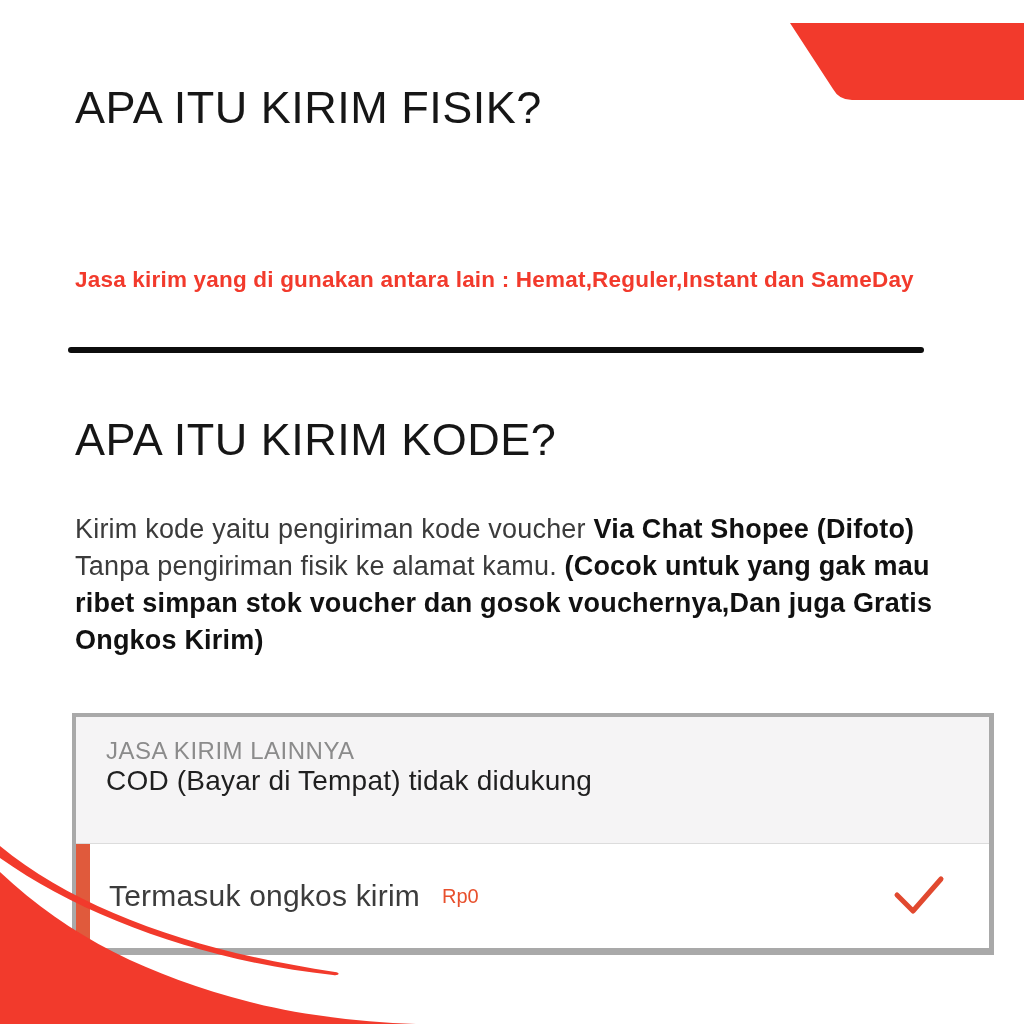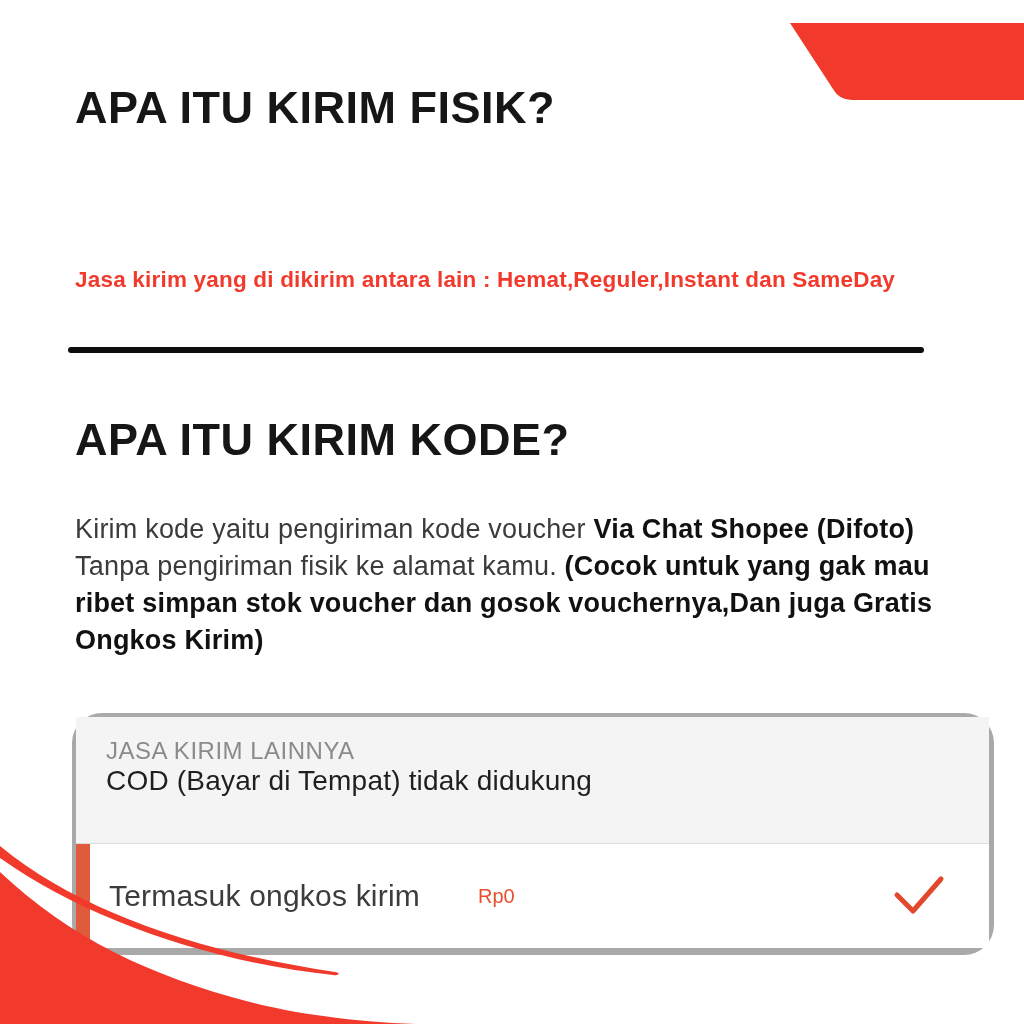--- a/index.html
+++ b/index.html
@@ -12,21 +12,21 @@
   }
   .stage { position:absolute; inset:0; width:1024px; height:1024px; }
 
   
   .corner-tr { position:absolute; top:0; left:780px; width:244px; height:105px; }
   .wave-bl  { position:absolute; left:0; top:840px; width:420px; height:184px; }
 
   
   .heading {
     position:absolute; left:75px;
-    font-size:45px; font-weight:700; color:#161616;
+    font-size:45px; font-weight:400; color:#161616;
     letter-spacing:0.5px;
   }
   .h1 { top:82px; }
   .h2 { top:414px; }
 
   
   .para {
     position:absolute; left:75px; width:868px;
     font-size:27px; line-height:37px; color:#3b3b3b;
     font-weight:400; letter-spacing:0.2px;
@@ -51,41 +51,39 @@
     width:856px; height:6px; background:#0d0d0d; border-radius:3px;
   }
 
   
   .card {
     position:absolute; left:72px; top:713px;
     width:922px; height:242px;
     background:#7f1d1d;
     border-style:solid; border-color:#a9a9a9;
     border-width:4px 5px 7px 4px;
-    border-radius:30px;
   }
   .card-header {
     background:#f5f4f5;
     height:126px;
     padding:20px 0 0 30px;
   }
   .card-header-label {
     font-size:24px; color:#8b8b8b; letter-spacing:0.5px; font-weight:400;
   }
   .card-header-sub {
     margin-top:0;
     font-size:28px; color:#1f1f1f; font-weight:400; letter-spacing:0.2px;
   }
   .card-sep { height:1px; background:#dcdcdc; }
   .card-option {
     position:relative;
     height:104px;
     display:flex; align-items:center;
     background:#ffffff;
-    gap:36px;
   }
   .option-bar {
     position:absolute; left:0; top:0; bottom:0; width:14px;
     background:#E05A3C;
   }
   .option-label {
     margin-left:33px;
     font-size:30px; color:#3c3c3c; font-weight:400; letter-spacing:0.2px;
   }
   .option-price {
@@ -102,21 +100,21 @@
 
 <div class="stage">
 
   <svg class="corner-tr" viewBox="0 0 244 105" aria-hidden="true">
     <path d="M10,23 H244 V100 H72 Q59,100 53,89 L10,23 Z" fill="#F23A2C"></path>
   </svg>
 
   <div class="heading h1">APA ITU KIRIM FISIK?</div>
 
 
-  <div class="note note1">Jasa kirim yang di dikirim antara lain : Hemat,Reguler,Instant dan SameDay</div>
+  <div class="note note1">Jasa kirim yang di gunakan antara lain : Hemat,Reguler,Instant dan SameDay</div>
 
   <div class="divider"></div>
 
   <div class="heading h2">APA ITU KIRIM KODE?</div>
 
   <div class="para p2"><span>Kirim kode yaitu pengiriman kode voucher </span><b>Via Chat Shopee (Difoto)</b><span> Tanpa pengiriman fisik ke alamat kamu. </span><b>(Cocok untuk yang gak mau ribet simpan stok voucher dan gosok vouchernya,Dan juga Gratis Ongkos Kirim)</b></div>
 
 
   <div class="card">
     <div class="card-header">

